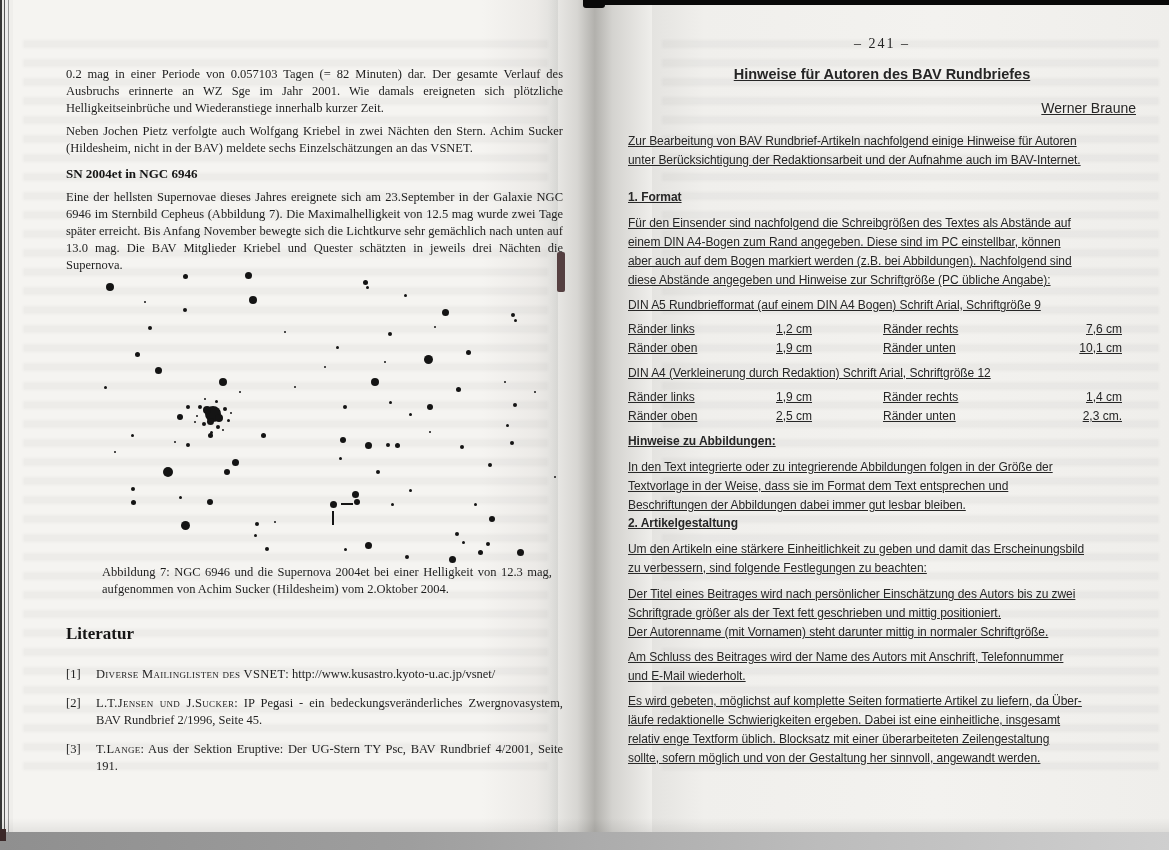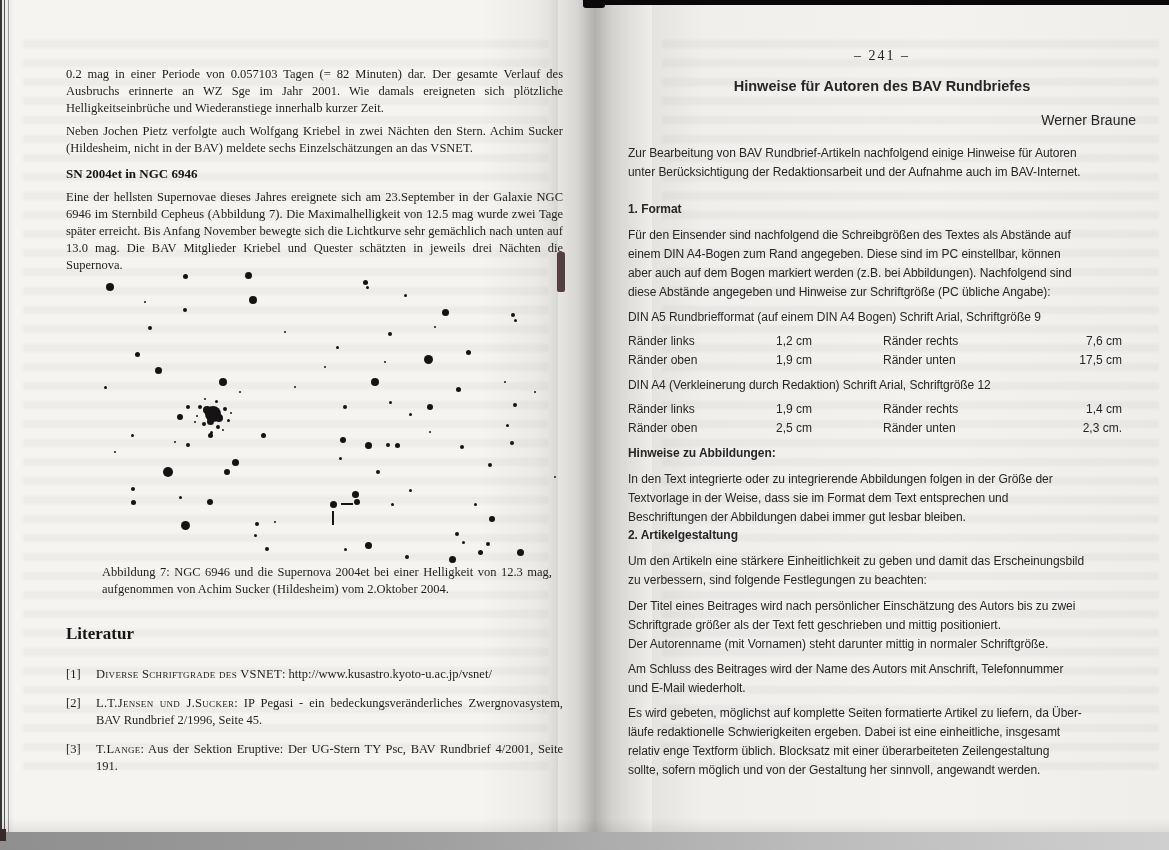--- a/index.html
+++ b/index.html
@@ -50,21 +50,21 @@
   .page.rightpage{left:652px;width:517px;
     background:linear-gradient(90deg,#e4e3e0 0,#f0efec 10%,#f3f2ef 55%,#efeeeb 100%);}
   .page::before{ 
     content:"";position:absolute;inset:40px 10px 60px 10px;pointer-events:none;
     background:repeating-linear-gradient(180deg,rgba(110,110,108,.055) 0 8px,rgba(0,0,0,0) 8px 19px);
     filter:blur(1px);
   }
 
   .content{position:absolute;top:0;left:0;}
   #left-content{left:53px;top:28px;width:497px;height:800px;}
-  #right-content{left:-24px;top:40px;width:508px;height:800px;}
+  #right-content{left:-24px;top:28px;width:508px;height:800px;}
   .content>*{position:absolute;margin:0;}
 
   
   .serif{font-family:"Liberation Serif", serif;}
   .pagenum{width:100%;text-align:center;font-size:14px;letter-spacing:2px;color:#222;}
   .body-serif{
     font-size:12.5px;line-height:17px;text-align:justify;width:497px;color:#1d1d1d;
   }
   .h-serif{font-size:13px;font-weight:bold;color:#151515;}
   .lit-heading{font-size:17px;font-weight:bold;color:#151515;}
@@ -76,21 +76,21 @@
   .sc{font-variant:small-caps;letter-spacing:.3px;}
 
   
   .starfield{
     left:19px;top:244px;width:486px;height:290px;background:transparent;
   }
   .star{position:absolute;background:#141414;border-radius:50%;}
   .sn-dash,.sn-tick{position:absolute;background:#141414;}
 
   
-  .sans{font-family:"Liberation Sans", sans-serif;color:#262626;}
+  .sans{font-family:"Liberation Sans", sans-serif;color:#262626;text-decoration:underline;}
   .r-pagenum{width:100%;text-align:center;font-family:"Liberation Serif",serif;font-size:14px;letter-spacing:2px;color:#222;}
   .r-title{width:100%;text-align:center;font-size:14.5px;font-weight:bold;}
   .r-author{width:100%;text-align:right;font-size:14px;}
   .r-body{font-size:12px;line-height:19px;white-space:pre-line;width:508px;letter-spacing:-0.05px;}
   .r-h{font-size:12px;}
   .mgrid{display:grid;grid-template-columns:148px 107px 168px 71px;font-size:12px;line-height:19px;width:508px;}
   .mgrid .v2{text-align:right;}
 </style>
 </head>
 <body>
@@ -208,21 +208,21 @@
           <div class="sn-dash" style="left: 256px; top: 231px; width: 12px; height: 2px;"></div>
           <div class="sn-tick" style="left: 247px; top: 239px; width: 2px; height: 14px;"></div>
         </div>
 
       <p class="caption serif" style="top:536px">Abbildung 7: NGC 6946 und die Supernova 2004et bei einer Helligkeit von 12.3 mag, aufgenommen von Achim Sucker (Hildesheim) vom 2.Oktober 2004.</p>
       <h2 class="lit-heading serif" style="top:596px">Literatur</h2>
 
       <div class="refs" style="top:638px">
         <div class="ref">
           <span class="refnum">[1]</span>
-          <span class="reftext"><span class="sc">Diverse Schriftgrade des VSNET</span><span>: http://www.kusastro.kyoto-u.ac.jp/vsnet/</span></span>
+          <span class="reftext"><span class="sc">Diverse Mailinglisten des VSNET</span><span>: http://www.kusastro.kyoto-u.ac.jp/vsnet/</span></span>
         </div>
         <div class="ref">
           <span class="refnum">[2]</span>
           <span class="reftext"><span class="sc">L.T.Jensen und J.Sucker</span><span>: IP Pegasi - ein bedeckungsveränderliches Zwergnovasystem, BAV Rundbrief 2/1996, Seite 45.</span></span>
         </div>
         <div class="ref">
           <span class="refnum">[3]</span>
           <span class="reftext"><span class="sc">T.Lange</span><span>: Aus der Sektion Eruptive: Der UG-Stern TY Psc, BAV Rundbrief 4/2001, Seite 191.</span></span>
         </div>
       </div>
@@ -245,21 +245,21 @@
 
       <p class="r-body sans" style="top:268px">DIN A5 Rundbriefformat (auf einem DIN A4 Bogen) Schrift Arial, Schriftgröße 9</p>
       <div class="mgrid sans" style="top:292px">
         <span>Ränder links</span>
         <span>1,2 cm</span>
         <span>Ränder rechts</span>
         <span class="v2">7,6 cm</span>
         <span>Ränder oben</span>
         <span>1,9 cm</span>
         <span>Ränder unten</span>
-        <span class="v2">17,5 cm</span>
+        <span class="v2">10,1 cm</span>
       </div>
 
       <p class="r-body sans" style="top:336px">DIN A4 (Verkleinerung durch Redaktion) Schrift Arial, Schriftgröße 12</p>
       <div class="mgrid sans" style="top:360px">
         <span>Ränder links</span>
         <span>1,9 cm</span>
         <span>Ränder rechts</span>
         <span class="v2">1,4 cm</span>
         <span>Ränder oben</span>
         <span>2,5 cm</span>

